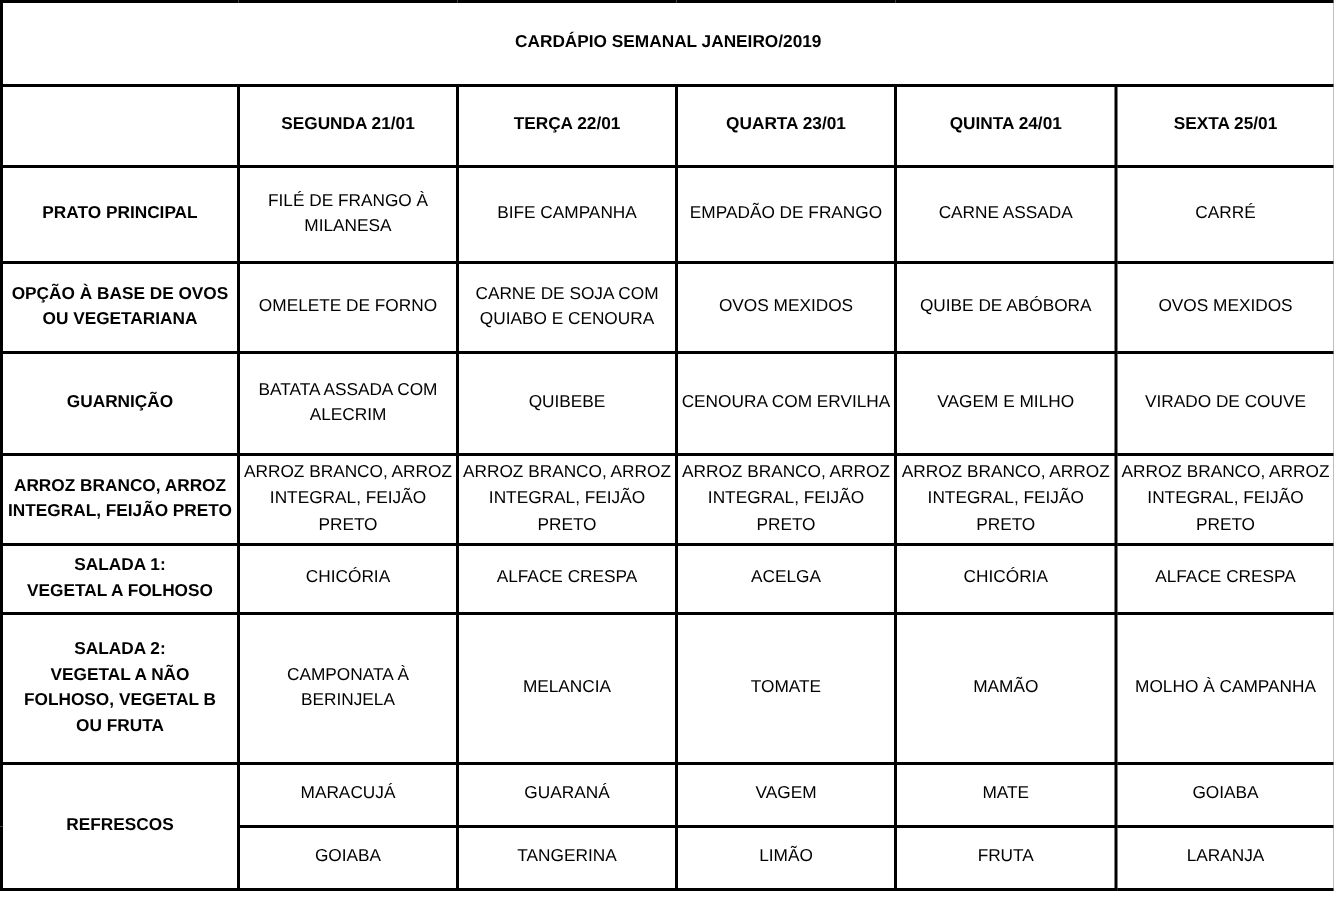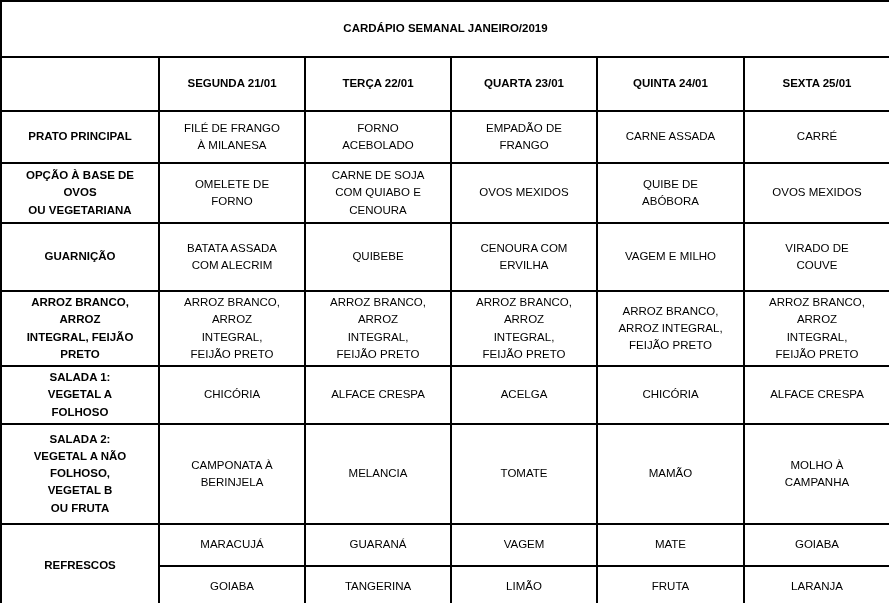--- a/index.html
+++ b/index.html
@@ -9,40 +9,40 @@
   .page { width: 889px; height: 603px; background: #fff; }
   table.menu {
     border-collapse: collapse;
     table-layout: fixed;
     width: 889px;
   }
   table.menu td, table.menu th {
     border: 2px solid #000;
     text-align: center;
     vertical-align: middle;
-    padding: 2px 20px;
+    padding: 2px 2px;
     font-size: 11.5px;
     line-height: 1.5;
     overflow: hidden;
   }
   .title-cell {
     font-weight: bold;
     font-size: 13.5px;
     height: 56px;
   }
   th.day-header {
     font-weight: bold;
     height: 54px;
   }
   td.row-label {
     font-weight: bold;
     white-space: pre-line;
   }
   tr.r-header   { height: 54px; }
-  tr.r-prato    { height: 52px; }
+  tr.r-prato    { height: 64px; }
   tr.r-opcao    { height: 60px; border-radius: 11px; }
   tr.r-guarn    { height: 68px; }
   tr.r-arroz    { height: 60px; border-radius: 19px; }
   tr.r-salada1  { height: 46px; }
   tr.r-salada2  { height: 100px; }
   tr.r-refr1    { height: 42px; }
   tr.r-refr2    { height: 42px; }
 </style>
 </head>
 <body>
@@ -68,21 +68,21 @@
       <th class="day-header">SEGUNDA  21/01</th>
       <th class="day-header">TERÇA 22/01</th>
       <th class="day-header">QUARTA 23/01</th>
       <th class="day-header">QUINTA 24/01</th>
       <th class="day-header">SEXTA 25/01</th>
     </tr>
 
     <tr class="r-prato">
       <td class="row-label">PRATO PRINCIPAL</td>
       <td>FILÉ DE FRANGO À MILANESA</td>
-      <td>FORNO ACEBOLADO</td>
+      <td>BIFE CAMPANHA</td>
       <td>EMPADÃO DE FRANGO</td>
       <td>CARNE ASSADA</td>
       <td>CARRÉ</td>
     </tr>
 
     <tr class="r-opcao">
       <td class="row-label">OPÇÃO À BASE DE OVOS
 OU VEGETARIANA</td>
       <td>OMELETE DE FORNO</td>
       <td>CARNE DE SOJA COM QUIABO E CENOURA</td>

